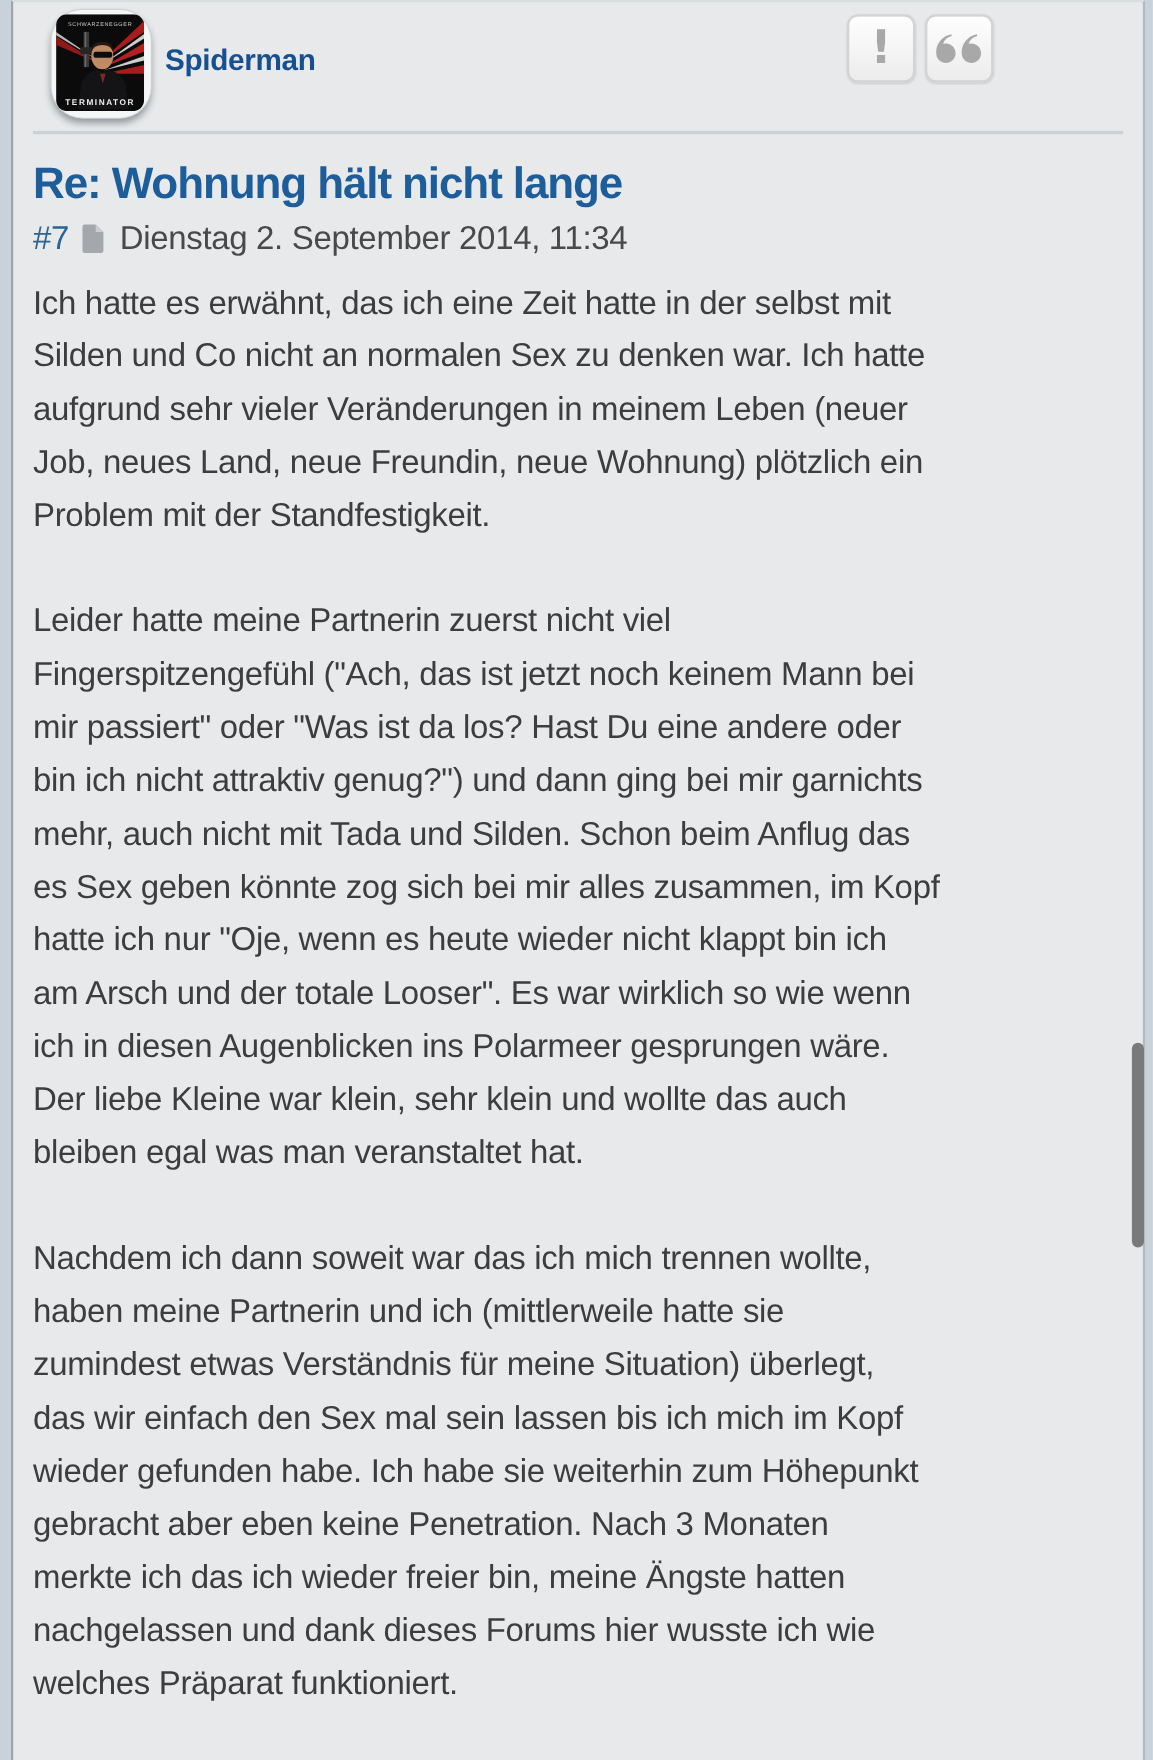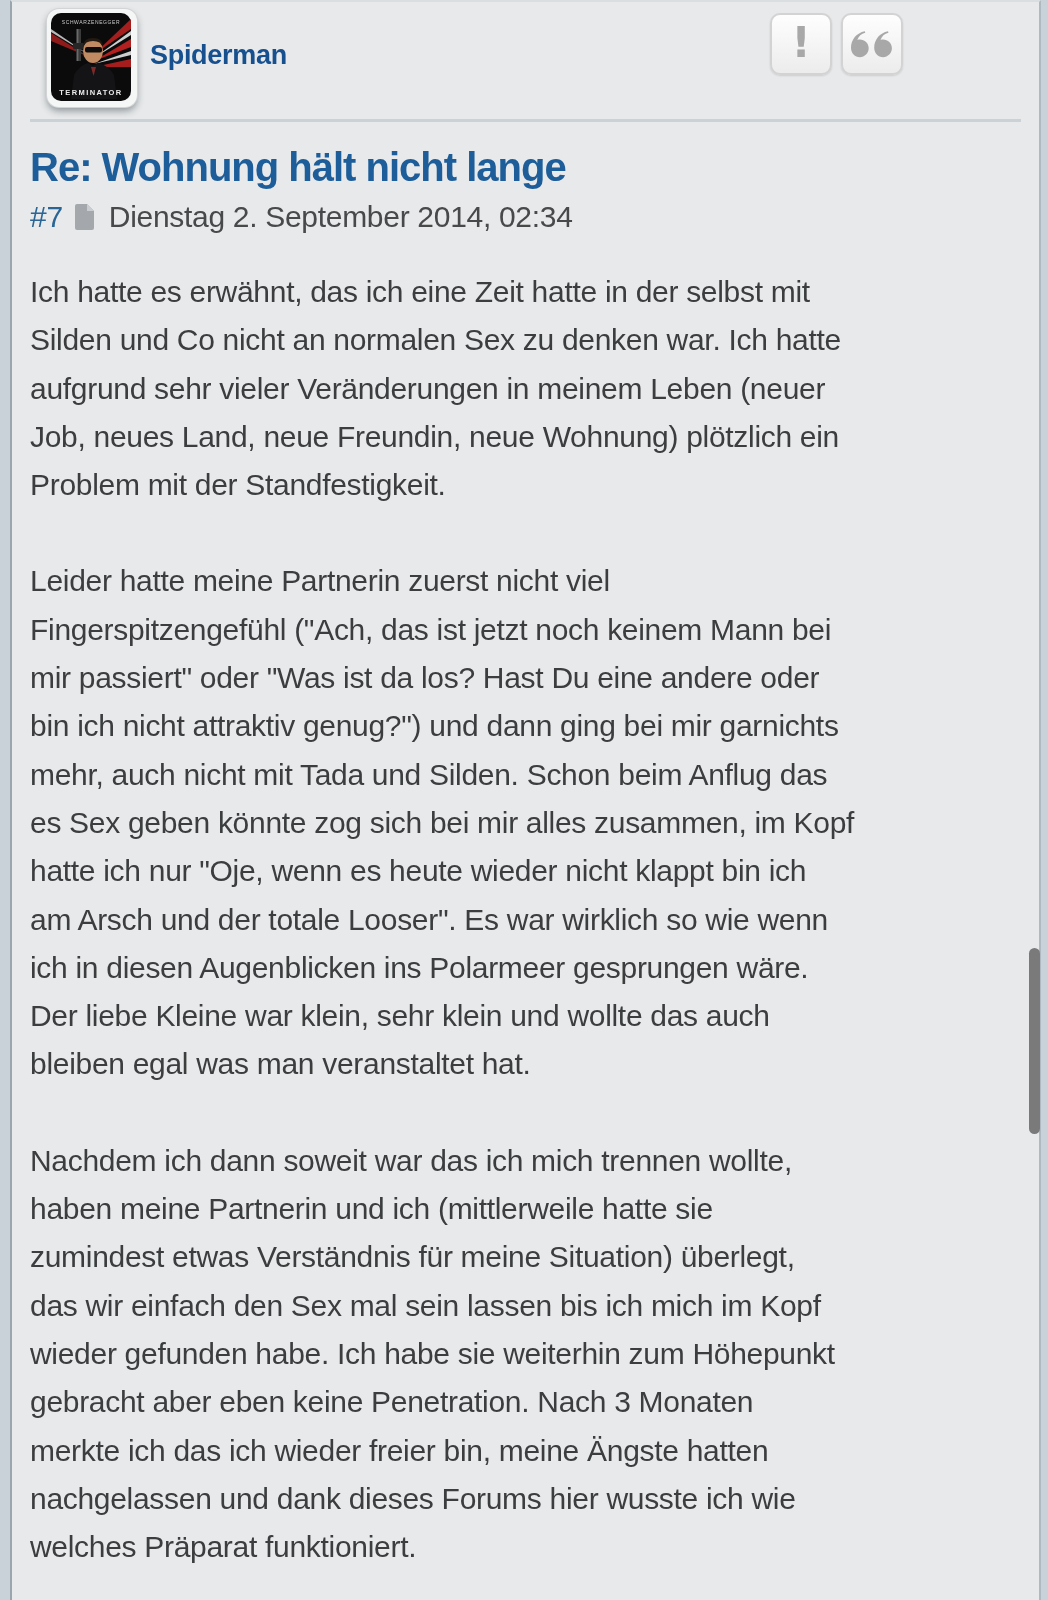--- a/index.html
+++ b/index.html
@@ -14,21 +14,21 @@
     background:#e7e9ea;
     border-left:2px solid #9aa5ad;
     border-right:2px solid #aeb9c1;
     border-top:2px solid #dadee1;
   }
   
   .post-header{position:relative;height:117px;}
   .avatar-link{
     position:absolute;left:35px;top:7px;display:block;
     width:90px;height:98px;box-sizing:border-box;padding:4px;
-    background:#f5f6f6;border-radius:12px;
+    background:#f5f6f6;border-radius:28px;
     box-shadow:0 0 0 1px #d2d4d5, 0 4px 7px rgba(40,50,60,.45);
   }
   .avatar-link svg{display:block;}
   .username-link{
     position:absolute;left:138px;top:38px;
     font-size:27px;font-weight:bold;color:#17508f;text-decoration:none;
     letter-spacing:-0.3px;
     text-align:right;
   }
   .post-actions{position:absolute;left:758px;top:11px;display:flex;gap:9px;}
@@ -53,21 +53,21 @@
   }
   .post-meta{
     margin:10px 18px 0;height:34px;
     display:flex;align-items:center;
     font-size:30px;color:#48494b;letter-spacing:-0.3px;
   }
   .post-number{color:#2a6596;text-decoration:none;margin-right:10px;}
   .page-icon{display:block;margin-right:14px;cursor:pointer;}
   
   .post-body{
-    margin:34px 20px 0 18px;
+    margin:18px 20px 0 18px;
     font-size:30px;line-height:48.3px;letter-spacing:-0.3px;
     color:#3b3d3e;
   }
   .post-body p{white-space:pre-line;margin:0 0 48px 0;}
   
   .scrollbar-thumb{
     position:absolute;left:1029px;top:948px;width:11px;height:186px;
     border-radius:6px;background:#7a7a7a;z-index:5;cursor:grab;
   }
 </style>
@@ -124,21 +124,21 @@
   <div class="header-divider"></div>
 
   <h2 class="post-title">Re: Wohnung hält nicht lange</h2>
 
   <div class="post-meta">
     <a class="post-number">#7</a>
     <svg class="page-icon" width="22" height="28" viewBox="0 0 22 28" xmlns="http://www.w3.org/2000/svg">
       <path d="M2 3 a2 2 0 0 1 2 -2 h10 l7 7 v17 a2 2 0 0 1 -2 2 h-15 a2 2 0 0 1 -2 -2 z" fill="#a4a8ad"></path>
       <path d="M14 1 l7 7 h-7 z" fill="#caced2"></path>
     </svg>
-    <span class="post-date">Dienstag 2. September 2014, 02:34</span>
+    <span class="post-date">Dienstag 2. September 2014, 11:34</span>
   </div>
 
   <div class="post-body">
     <p>Ich hatte es erwähnt, das ich eine Zeit hatte in der selbst mit
 Silden und Co nicht an normalen Sex zu denken war. Ich hatte
 aufgrund sehr vieler Veränderungen in meinem Leben (neuer
 Job, neues Land, neue Freundin, neue Wohnung) plötzlich ein
 Problem mit der Standfestigkeit.</p>
     <p>Leider hatte meine Partnerin zuerst nicht viel
 Fingerspitzengefühl ("Ach, das ist jetzt noch keinem Mann bei

